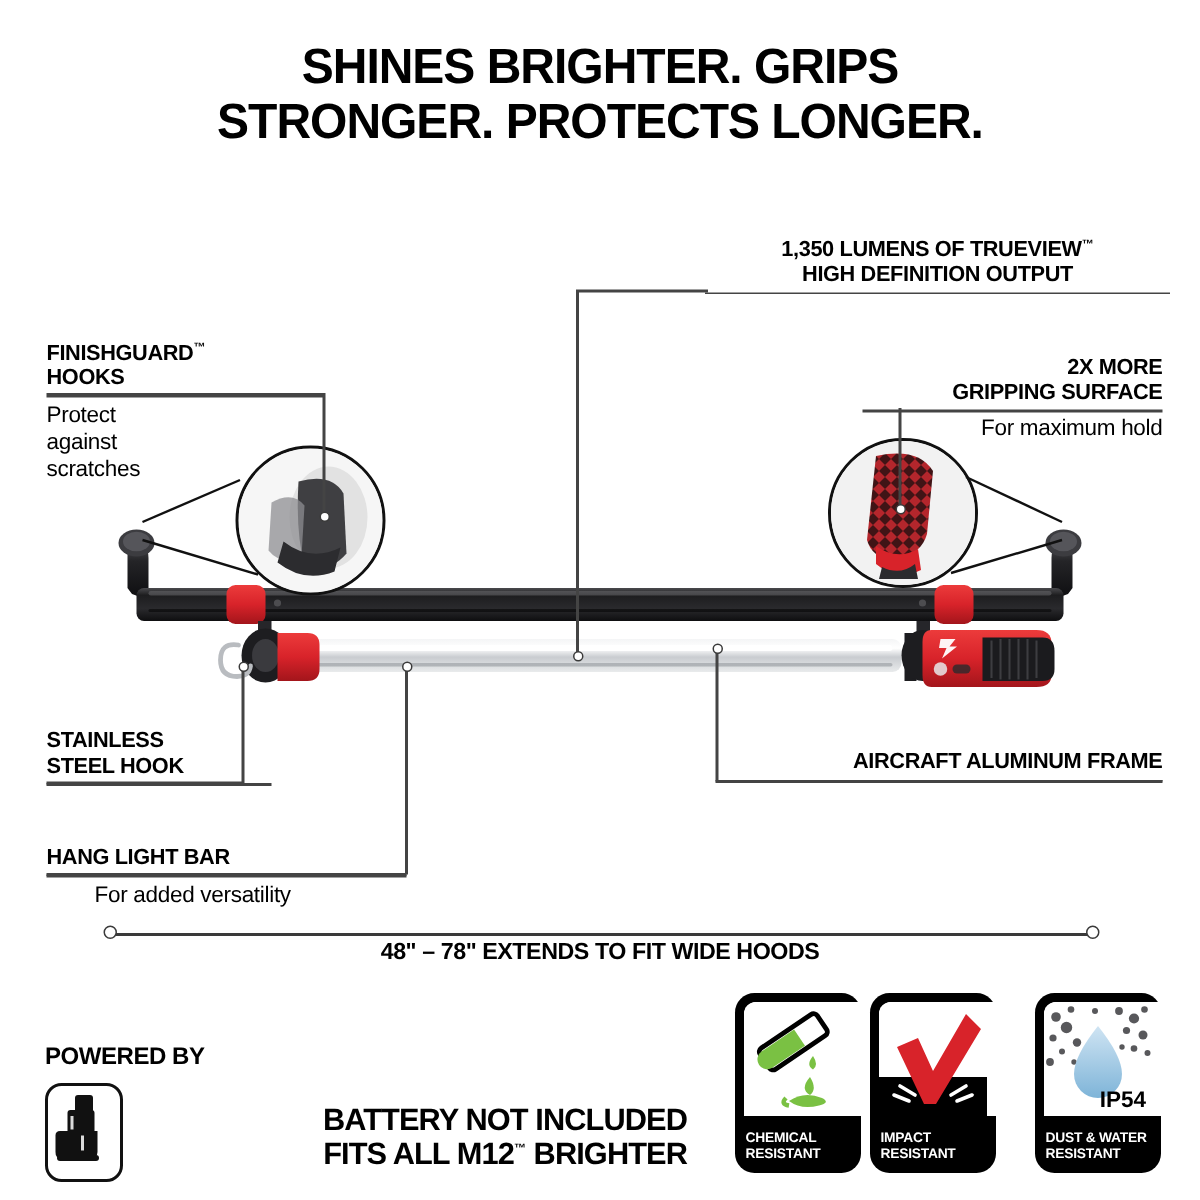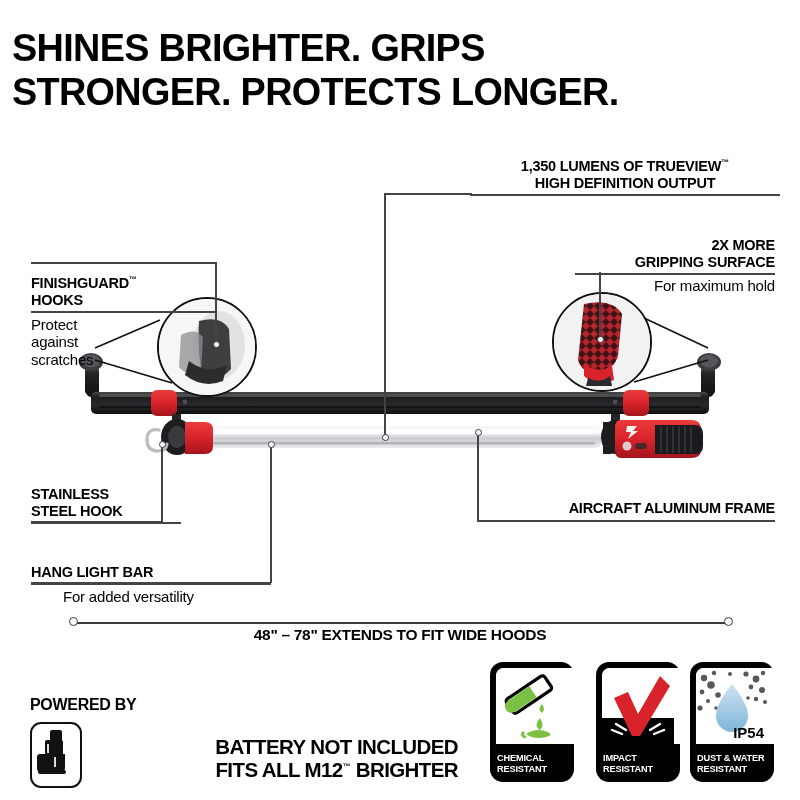--- a/index.html
+++ b/index.html
@@ -7,22 +7,22 @@
     width:800px;height:800px;position:relative;overflow:hidden;
     background:#ffffff;
     font-family:"Liberation Sans","DejaVu Sans",sans-serif;
     color:#000000;
     -webkit-font-smoothing:antialiased;
   }
   .abs{position:absolute;}
 
   
   #headline{
-    left:0;top:26px;width:800px;text-align:left;
-    font-weight:bold;font-size:39px;line-height:1.12;
+    left:0;top:26px;width:800px;text-align:center;
+    font-weight:bold;font-size:33px;line-height:1.12;
     letter-spacing:-0.7px;
     font-family:"Liberation Sans","DejaVu Sans",sans-serif;
   }
   #headline .l{display:block;white-space:nowrap;transform:scaleX(0.97);}
 
   
   .callout-title{
     font-weight:bold;font-size:14.5px;line-height:1.14;letter-spacing:-0.25px;
   }
   .callout-sub{
@@ -214,21 +214,21 @@
   <div class="callout-title">
     <span>1,350 LUMENS OF TRUEVIEW</span><span class="tm">™</span><br>
     <span>HIGH DEFINITION OUTPUT</span>
   </div>
   <div class="rule" style="margin-top:3px;"></div>
 </div>
 <div class="ln lnv abs" style="left:384px;top:194px;height:244px;"></div>
 <div class="ln lnh abs" style="left:384px;top:193px;width:88px;"></div>
 <div class="dot" style="left:382px;top:434px;"></div>
 
-<div class="abs" style="left:31px;top:227px;width:185px;margin-top:48px;">
+<div class="abs" style="left:31px;top:227px;width:185px;">
   <div class="callout-title">
     <span>FINISHGUARD</span><span class="tm">™</span><br>
     <span>HOOKS</span>
   </div>
   <div class="rule" style="margin-top:3px;"></div>
   <div class="callout-sub" style="margin-top:3px;">
     <span>Protect</span><br>
     <span>against</span><br>
     <span>scratches</span>
   </div>
@@ -297,21 +297,21 @@
       <path d="M30 66 q10 -7 22 -2 q6 3 -2 5 q-12 3 -20 -3 z" fill="#7ac143"></path>
       <path d="M28 64 q-4 4 2 5" stroke="#7ac143" stroke-width="3" fill="none"></path>
     </svg>
   </div>
   <div class="cap">
     <span>CHEMICAL</span><br>
     <span>RESISTANT</span>
   </div>
 </div>
 
-<div class="badge abs" style="left:596px;">
+<div class="badge abs" style="left:580px;">
   <div class="art">
     <svg width="72" height="76" viewBox="0 0 72 76" xmlns="http://www.w3.org/2000/svg">
       <rect width="72" height="76" fill="#ffffff"></rect>
       <rect x="0" y="50" width="72" height="26" fill="#000000"></rect>
       <path d="M12 30 L26 24 L36 46 L58 8 L68 18 L38 68 L30 68 Z" fill="#d8232a"></path>
       <g stroke="#ffffff" stroke-width="2.4" stroke-linecap="round">
         <line x1="14" y1="56" x2="24" y2="62"></line>
         <line x1="10" y1="62" x2="20" y2="66"></line>
         <line x1="58" y1="56" x2="48" y2="62"></line>
         <line x1="62" y1="62" x2="52" y2="66"></line>

